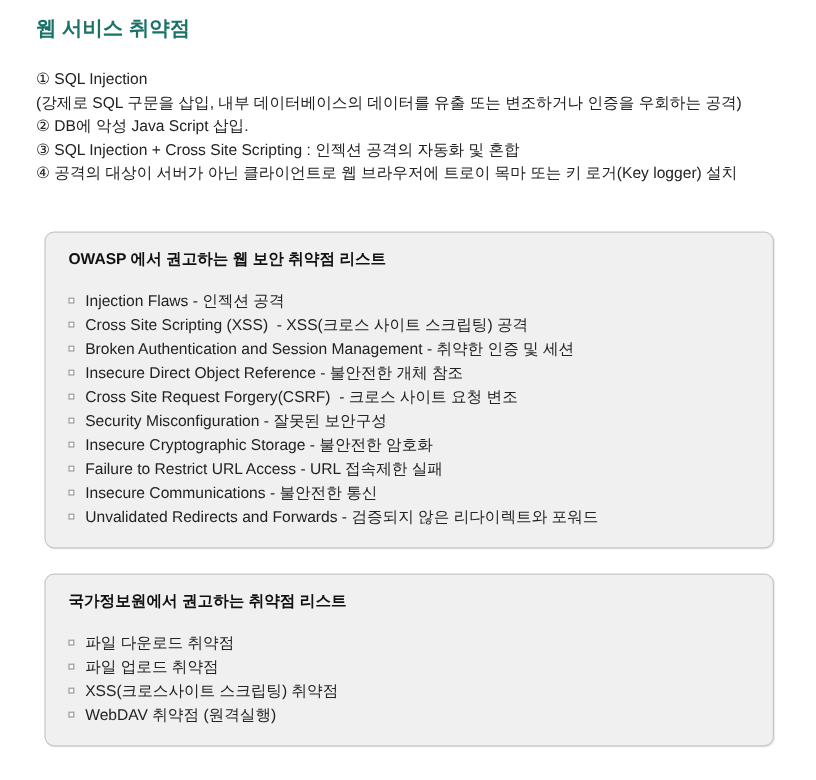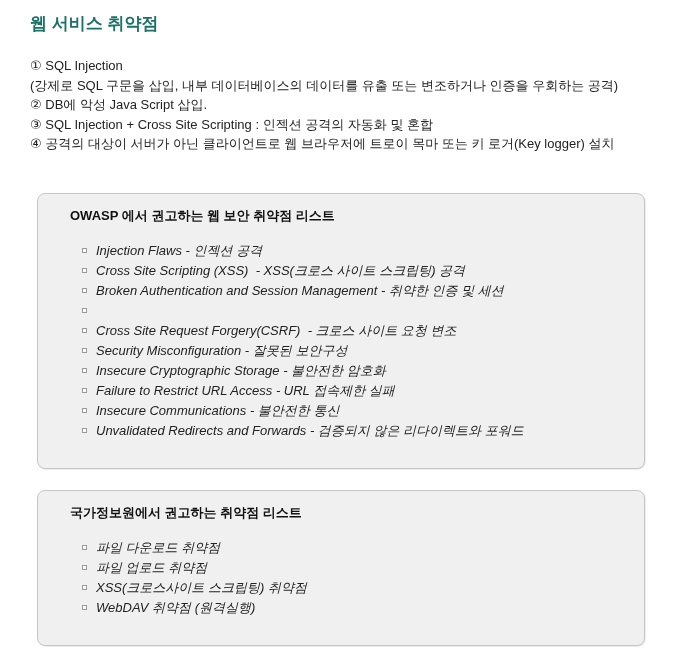--- a/index.html
+++ b/index.html
@@ -35,38 +35,37 @@
     line-height: 19.5px;
     white-space: pre;
   }
   .box {
     box-sizing: border-box;
     width: 608px;
     margin: 39px 0 0 7px;
     border: 1px solid var(--box-border, #c6c6c6);
     border-radius: 8px;
     background: var(--box-bg, #f0f0f0);
-    padding: 14px 19px 15px 32px;
+    padding: 14px 19px 15px 19px;
     box-shadow: 1px 1px 0 rgba(0,0,0,0.07);
   }
   .box + .box {
     margin-top: 21px;
   }
   .box-title {
     margin: 0 0 17px 0;
     font-size: 13px;
     line-height: 16px;
     font-weight: bold;
     color: #111111;
   }
   .box-list {
     list-style: none;
-    margin: 12px;
+    margin: 0;
     padding: 0;
-    font-style: italic;
   }
   .box-item {
     line-height: 20px;
     font-size: 13px;
     white-space: pre;
   }
   .bullet {
     display: inline-block;
     width: 5px;
     height: 5px;
@@ -100,21 +99,21 @@
   <section class="box">
     <h2 class="box-title">OWASP 에서 권고하는 웹 보안 취약점 리스트</h2>
     <ul class="box-list">
 
         <li class="box-item"><span class="bullet"></span><span class="item-text">Injection Flaws - 인젝션 공격</span></li>
 
         <li class="box-item"><span class="bullet"></span><span class="item-text">Cross Site Scripting (XSS)  - XSS(크로스 사이트 스크립팅) 공격</span></li>
 
         <li class="box-item"><span class="bullet"></span><span class="item-text">Broken Authentication and Session Management - 취약한 인증 및 세션</span></li>
 
-        <li class="box-item"><span class="bullet"></span></li>
+        <li class="box-item"><span class="bullet"></span><span class="item-text">Insecure Direct Object Reference - 불안전한 개체 참조</span></li>
 
         <li class="box-item"><span class="bullet"></span><span class="item-text">Cross Site Request Forgery(CSRF)  - 크로스 사이트 요청 변조</span></li>
 
         <li class="box-item"><span class="bullet"></span><span class="item-text">Security Misconfiguration - 잘못된 보안구성</span></li>
 
         <li class="box-item"><span class="bullet"></span><span class="item-text">Insecure Cryptographic Storage - 불안전한 암호화</span></li>
 
         <li class="box-item"><span class="bullet"></span><span class="item-text">Failure to Restrict URL Access - URL 접속제한 실패</span></li>
 
         <li class="box-item"><span class="bullet"></span><span class="item-text">Insecure Communications - 불안전한 통신</span></li>

